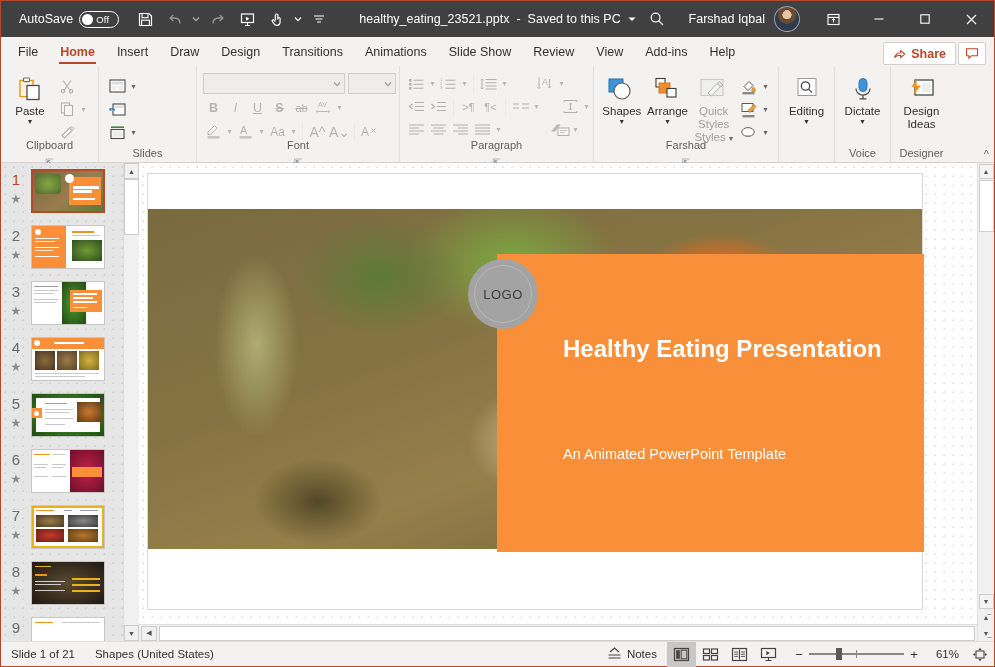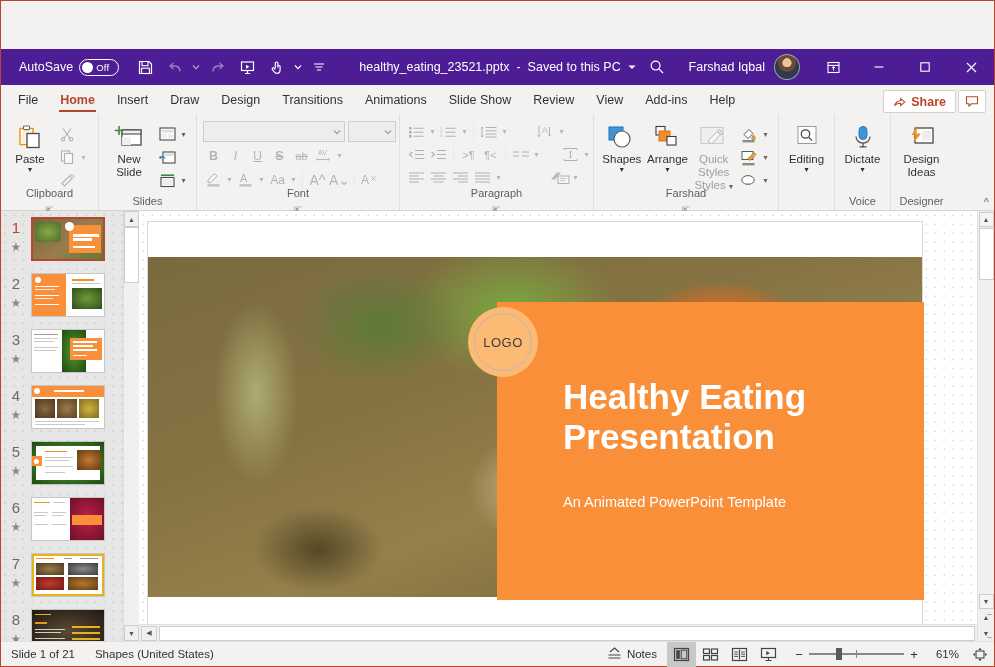--- a/index.html
+++ b/index.html
@@ -12,23 +12,23 @@
   #app {
     width: 995px; height: 667px;
     position: relative;
     border: 1px solid #b7472a;
     background: #f3f2f1;
     display: flex; flex-direction: column;
   }
 
   
   .titlebar {
-    height: 36px; background: #4c1d95; color: #fff;
+    height: 36px; background: #404040; color: #fff;
     display: flex; align-items: center; flex: 0 0 36px;
-    font-size: 12px; position: relative; margin-top: 48px;
+    font-size: 12px; position: relative;
   }
   .autosave-wrap { display:flex; align-items:center; gap:6px; margin-left: 18px; }
   .autosave-label { font-size: 12.5px; color:#fff; }
   .toggle {
     width: 40px; height: 17px; border-radius: 9px;
     border: 1px solid #fff; display:flex; align-items:center;
     padding: 0 2px; gap: 3px;
   }
   .toggle .knob { width: 11px; height: 11px; border-radius:50%; background:#fff; }
   .toggle .t-txt { font-size: 9.5px; color:#fff; letter-spacing:.2px; }
@@ -187,32 +187,32 @@
       radial-gradient(ellipse 120px 80px at 80% 96%, #6e9b36 0%, rgba(100,140,55,0) 72%),
       radial-gradient(ellipse 90px 60px at 22% 86%, #4f3a22 0%, rgba(70,52,32,0) 72%),
       linear-gradient(160deg, #7b6340 0%, #8a6d44 38%, #9c7c4e 62%, #6b5433 100%);
   }
   .orange-panel {
     position:absolute; left: 349px; top: 80px; width: 427px; height: 298px;
     background:#f98f38;
   }
   .logo-badge {
     position:absolute; left: 320px; top: 85px; width: 70px; height:70px;
-    border-radius:50%; background:#fdba74;
+    border-radius:50%; background:#a3a3a3;
     display:flex; align-items:center; justify-content:center;
     box-shadow: 0 0 0 0 rgba(0,0,0,0);
   }
   .logo-inner {
     width: 58px; height:58px; border-radius:50%; border:1.5px solid #b9b9b9;
     display:flex; align-items:center; justify-content:center;
     font-size: 13px; color:#3b3b3b; letter-spacing:.5px;
   }
   .slide-title {
     position:absolute; left: 415px; top: 155px; width: 330px;
-    color:#fff; font-size: 35px; font-weight:bold; line-height:40px;
+    color:#fff; font-size: 24px; font-weight:bold; line-height:40px;
   }
   .slide-sub {
     position:absolute; left: 415px; top: 272px; width: 330px;
     color:#fff; font-size:14.5px;
   }
 
   .hscrollbar {
     height: 17px; flex:0 0 17px; background:#f0f0f0; display:flex; align-items:center;
     border-top:1px solid #e0e0e0;
   }
@@ -432,31 +432,20 @@
         </div>
       </div>
       <div class="glabel">
         <span>Clipboard</span>
         <span class="dlg">⇱</span>
       </div>
     </div>
 
     <div class="rgroup" style="width:98px">
       <div class="gbody">
-        <div class="bigbtn" style="width:50px">
-          <span class="ic">
-            <svg width="30" height="28" viewBox="0 0 30 28">
-              <rect x="8" y="6" width="19" height="15" fill="#fff" stroke="#4a4a4a" stroke-width="1.3"></rect>
-              <rect x="8" y="6" width="19" height="4" fill="#efefef" stroke="#4a4a4a" stroke-width="1.1"></rect>
-              <rect x="8" y="13" width="9" height="8" fill="#f1f1f1"></rect>
-              <path d="M5 2v9M.7 6.5h8.6" stroke="#3c8a3c" stroke-width="1.6"></path>
-            </svg>
-          </span>
-          <span class="lbl">New Slide</span>
-        </div>
         <div class="smallcol" style="padding-top:3px">
           <div class="sbtn">
             <span class="ic20">
               <svg width="17" height="15" viewBox="0 0 17 15">
                   <rect x="1" y="1" width="15" height="12" fill="#fff" stroke="#4a4a4a" stroke-width="1.1"></rect>
                   <rect x="2.6" y="2.6" width="11.8" height="3" fill="#dedede"></rect>
                   <rect x="2.6" y="6.8" width="5" height="4.6" fill="#ededed"></rect>
                   <rect x="9" y="6.8" width="5.4" height="4.6" fill="#ededed"></rect>
                 </svg>
             </span>

